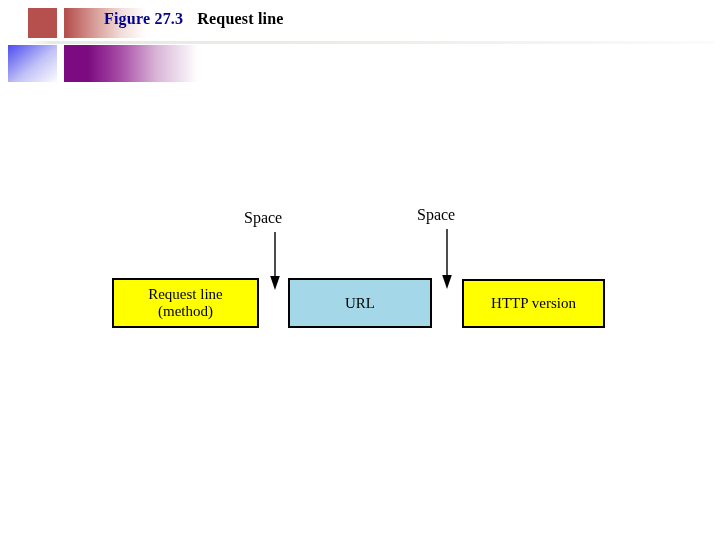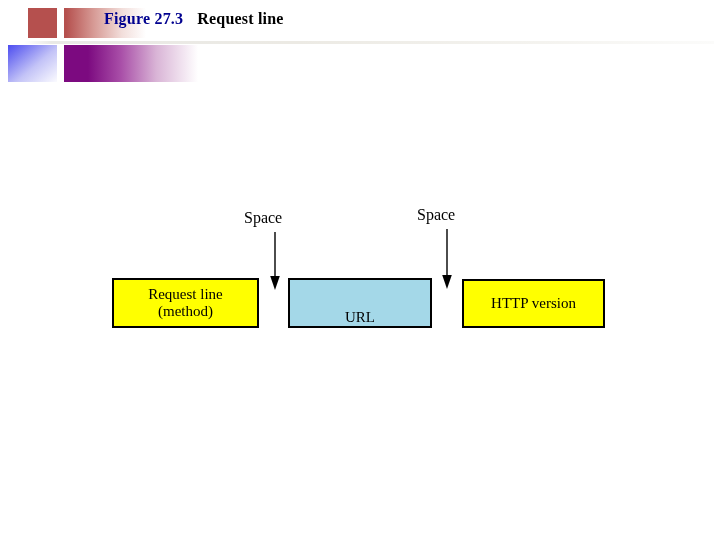--- a/index.html
+++ b/index.html
@@ -132,21 +132,20 @@
     width: 147px;
     height: 50px;
     background: #ffff00;
   }
   #box-url {
     left: 288px;
     top: 278px;
     width: 144px;
     height: 50px;
     background: #a4d8e8;
-    align-items: flex-end;
   }
   #box-http-version {
     left: 462px;
     top: 279px;
     width: 143px;
     height: 49px;
     background: #ffff00;
   }
 
   .space-label {

